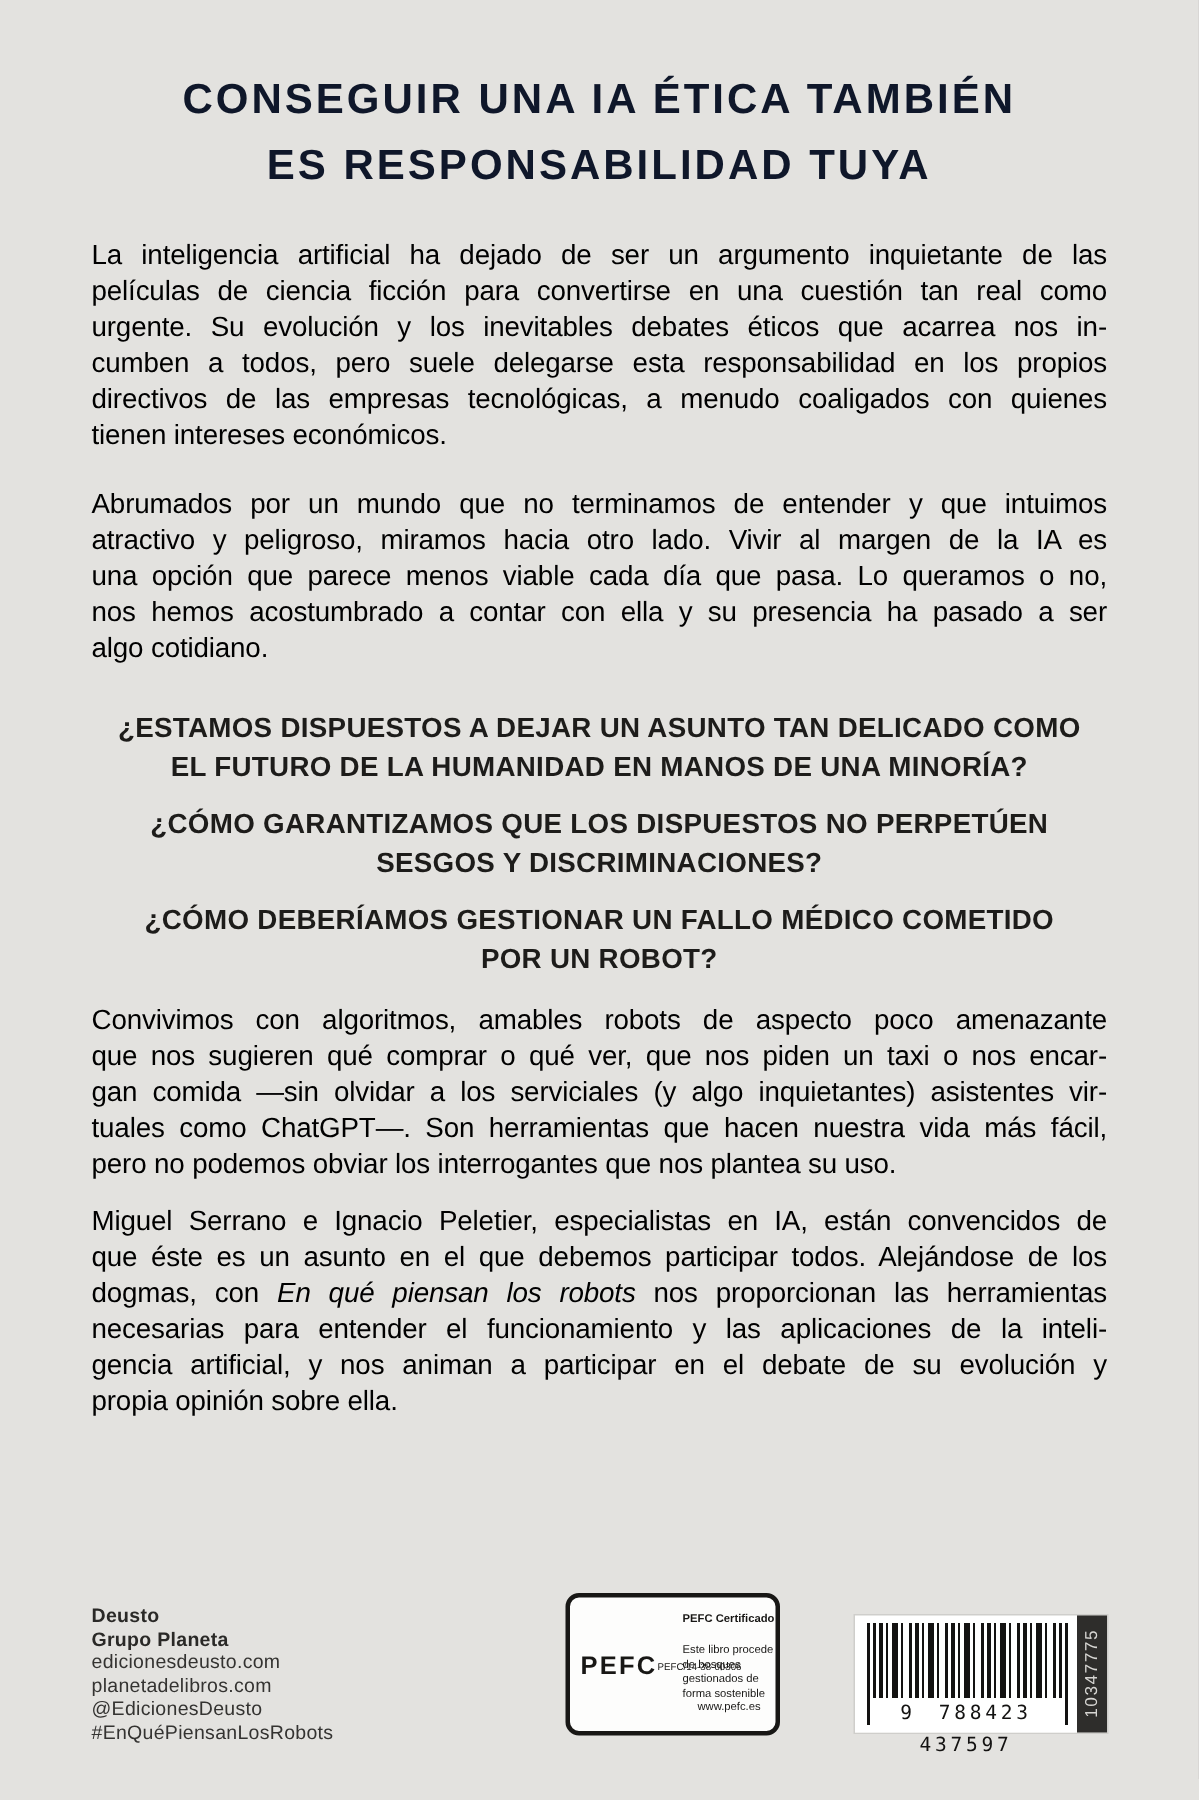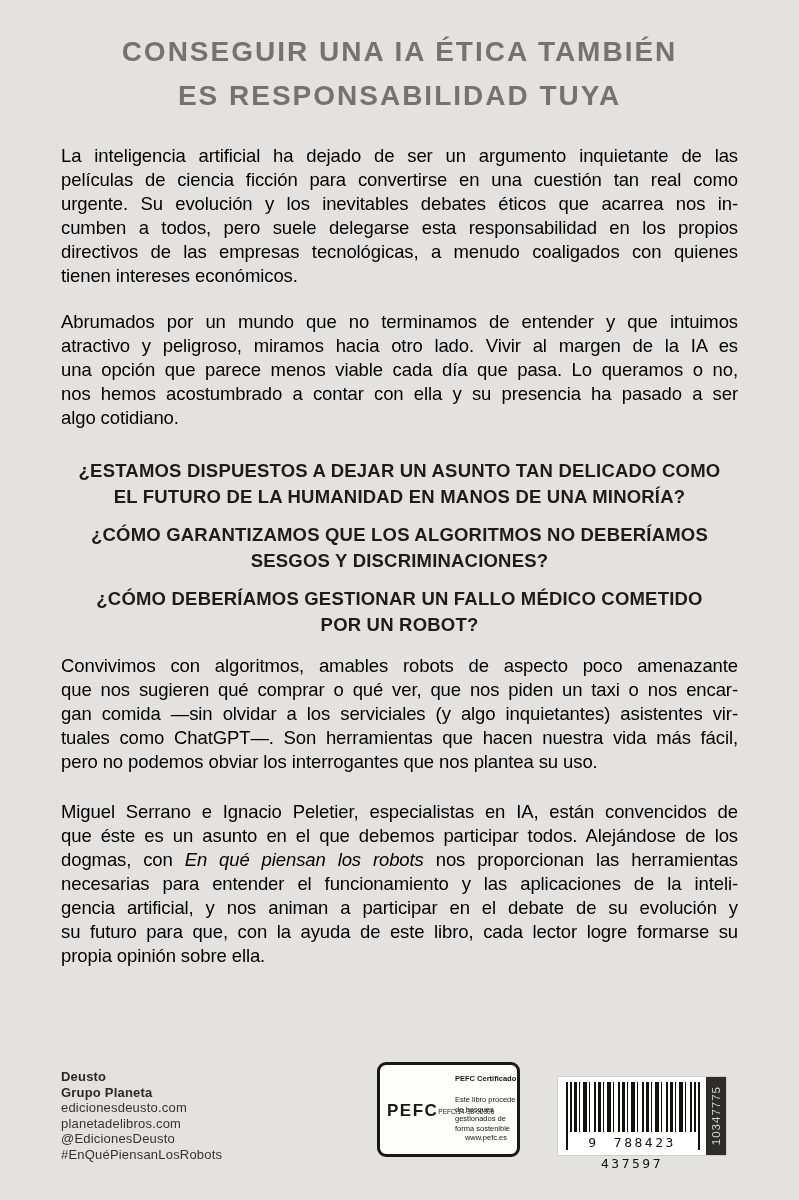--- a/index.html
+++ b/index.html
@@ -16,39 +16,39 @@
 
   
   .line{display:block;}
   .justified .line{text-align:justify;text-align-last:justify;white-space:nowrap;}
   .justified .line-last{text-align-last:left;}
   .centered .line{text-align:center;}
   .plain .line{text-align:left;}
 
   
   .headline{
-    padding-top:30px;
+    padding-top:44px;
     font-weight:bold;
     font-size:28px;
     line-height:44px;
     letter-spacing:2px;
-    color:#737373;
+    color:#0f172a;
   }
 
   
   .para{
     font-size:18.5px;
     line-height:24px;
     letter-spacing:-0.1px;
     color:#000000;
   }
   .para-1{margin-top:26px;}
   .para-2{margin-top:22px;}
   .para-3{margin-top:16px;}
-  .para-4{margin-top:26px;}
+  .para-4{margin-top:14px;}
   .para em{font-style:italic;}
 
   
   .questions{margin-top:28px;color:#1d1c1a;}
   .question{
     font-weight:bold;
     font-size:18.5px;
     line-height:26px;
     letter-spacing:0.2px;
   }
@@ -83,21 +83,21 @@
   .pefc-name{font-weight:bold;font-size:17px;letter-spacing:1.5px;line-height:17px;margin-top:1px;}
   .pefc-code{font-size:6.5px;line-height:8px;margin-top:4px;white-space:nowrap;}
   .pefc-right{flex:1;padding-left:6px;padding-top:3px;display:flex;flex-direction:column;}
   .pefc-cert{font-size:7.5px;font-weight:bold;line-height:9px;}
   .pefc-claim{font-size:7.5px;line-height:9.5px;margin-top:12px;width:62px;}
   .pefc-url{font-size:7.5px;font-weight:normal;line-height:9px;text-align:center;}
 
   
   .barcode{
     position:absolute;
-    left:558px;top:1077px;
+    left:570px;top:1077px;
     width:168px;height:78px;
     display:flex;
     box-shadow:0 0 0 1px #cfcecb;
   }
   .barcode-main{
     position:relative;
     flex:1;
     background:#ffffff;
     display:flex;flex-direction:column;
   }
@@ -174,21 +174,21 @@
         <div class="line">nos hemos acostumbrado a contar con ella y su presencia ha pasado a ser</div>
         <div class="line line-last">algo cotidiano.</div>
       </section>
 
     <section class="questions">
       <div class="question centered">
           <div class="line">¿ESTAMOS DISPUESTOS A DEJAR UN ASUNTO TAN DELICADO COMO</div>
           <div class="line line-last">EL FUTURO DE LA HUMANIDAD EN MANOS DE UNA MINORÍA?</div>
         </div>
       <div class="question centered">
-          <div class="line">¿CÓMO GARANTIZAMOS QUE LOS ALGORITMOS NO DEBERÍAMOS</div>
+          <div class="line">¿CÓMO GARANTIZAMOS QUE LOS DISPUESTOS NO PERPETÚEN</div>
           <div class="line line-last">SESGOS Y DISCRIMINACIONES?</div>
         </div>
       <div class="question centered">
           <div class="line">¿CÓMO DEBERÍAMOS GESTIONAR UN FALLO MÉDICO COMETIDO</div>
           <div class="line line-last">POR UN ROBOT?</div>
         </div>
     </section>
 
     <section class="para para-3 justified">
         <div class="line">Convivimos con algoritmos, amables robots de aspecto poco amenazante</div>
@@ -197,21 +197,20 @@
         <div class="line">tuales como ChatGPT—. Son herramientas que hacen nuestra vida más fácil,</div>
         <div class="line line-last">pero no podemos obviar los interrogantes que nos plantea su uso.</div>
       </section>
 
     <section class="para para-4 justified">
         <div class="line">Miguel Serrano e Ignacio Peletier, especialistas en IA, están convencidos de</div>
         <div class="line">que éste es un asunto en el que debemos participar todos. Alejándose de los</div>
         <div class="line">dogmas, con <em>En qué piensan los robots</em> nos proporcionan las herramientas</div>
         <div class="line">necesarias para entender el funcionamiento y las aplicaciones de la inteli-</div>
         <div class="line">gencia artificial, y nos animan a participar en el debate de su evolución y</div>
-        <div class="line">su futuro para que, con la ayuda de este libro, cada lector logre formarse su</div>
         <div class="line line-last">propia opinión sobre ella.</div>
       </section>
   </div>
 
   <footer>
 
     <div class="publisher">
       <div class="bold-lines plain">
           <div class="line">Deusto</div>
           <div class="line line-last">Grupo Planeta</div>

